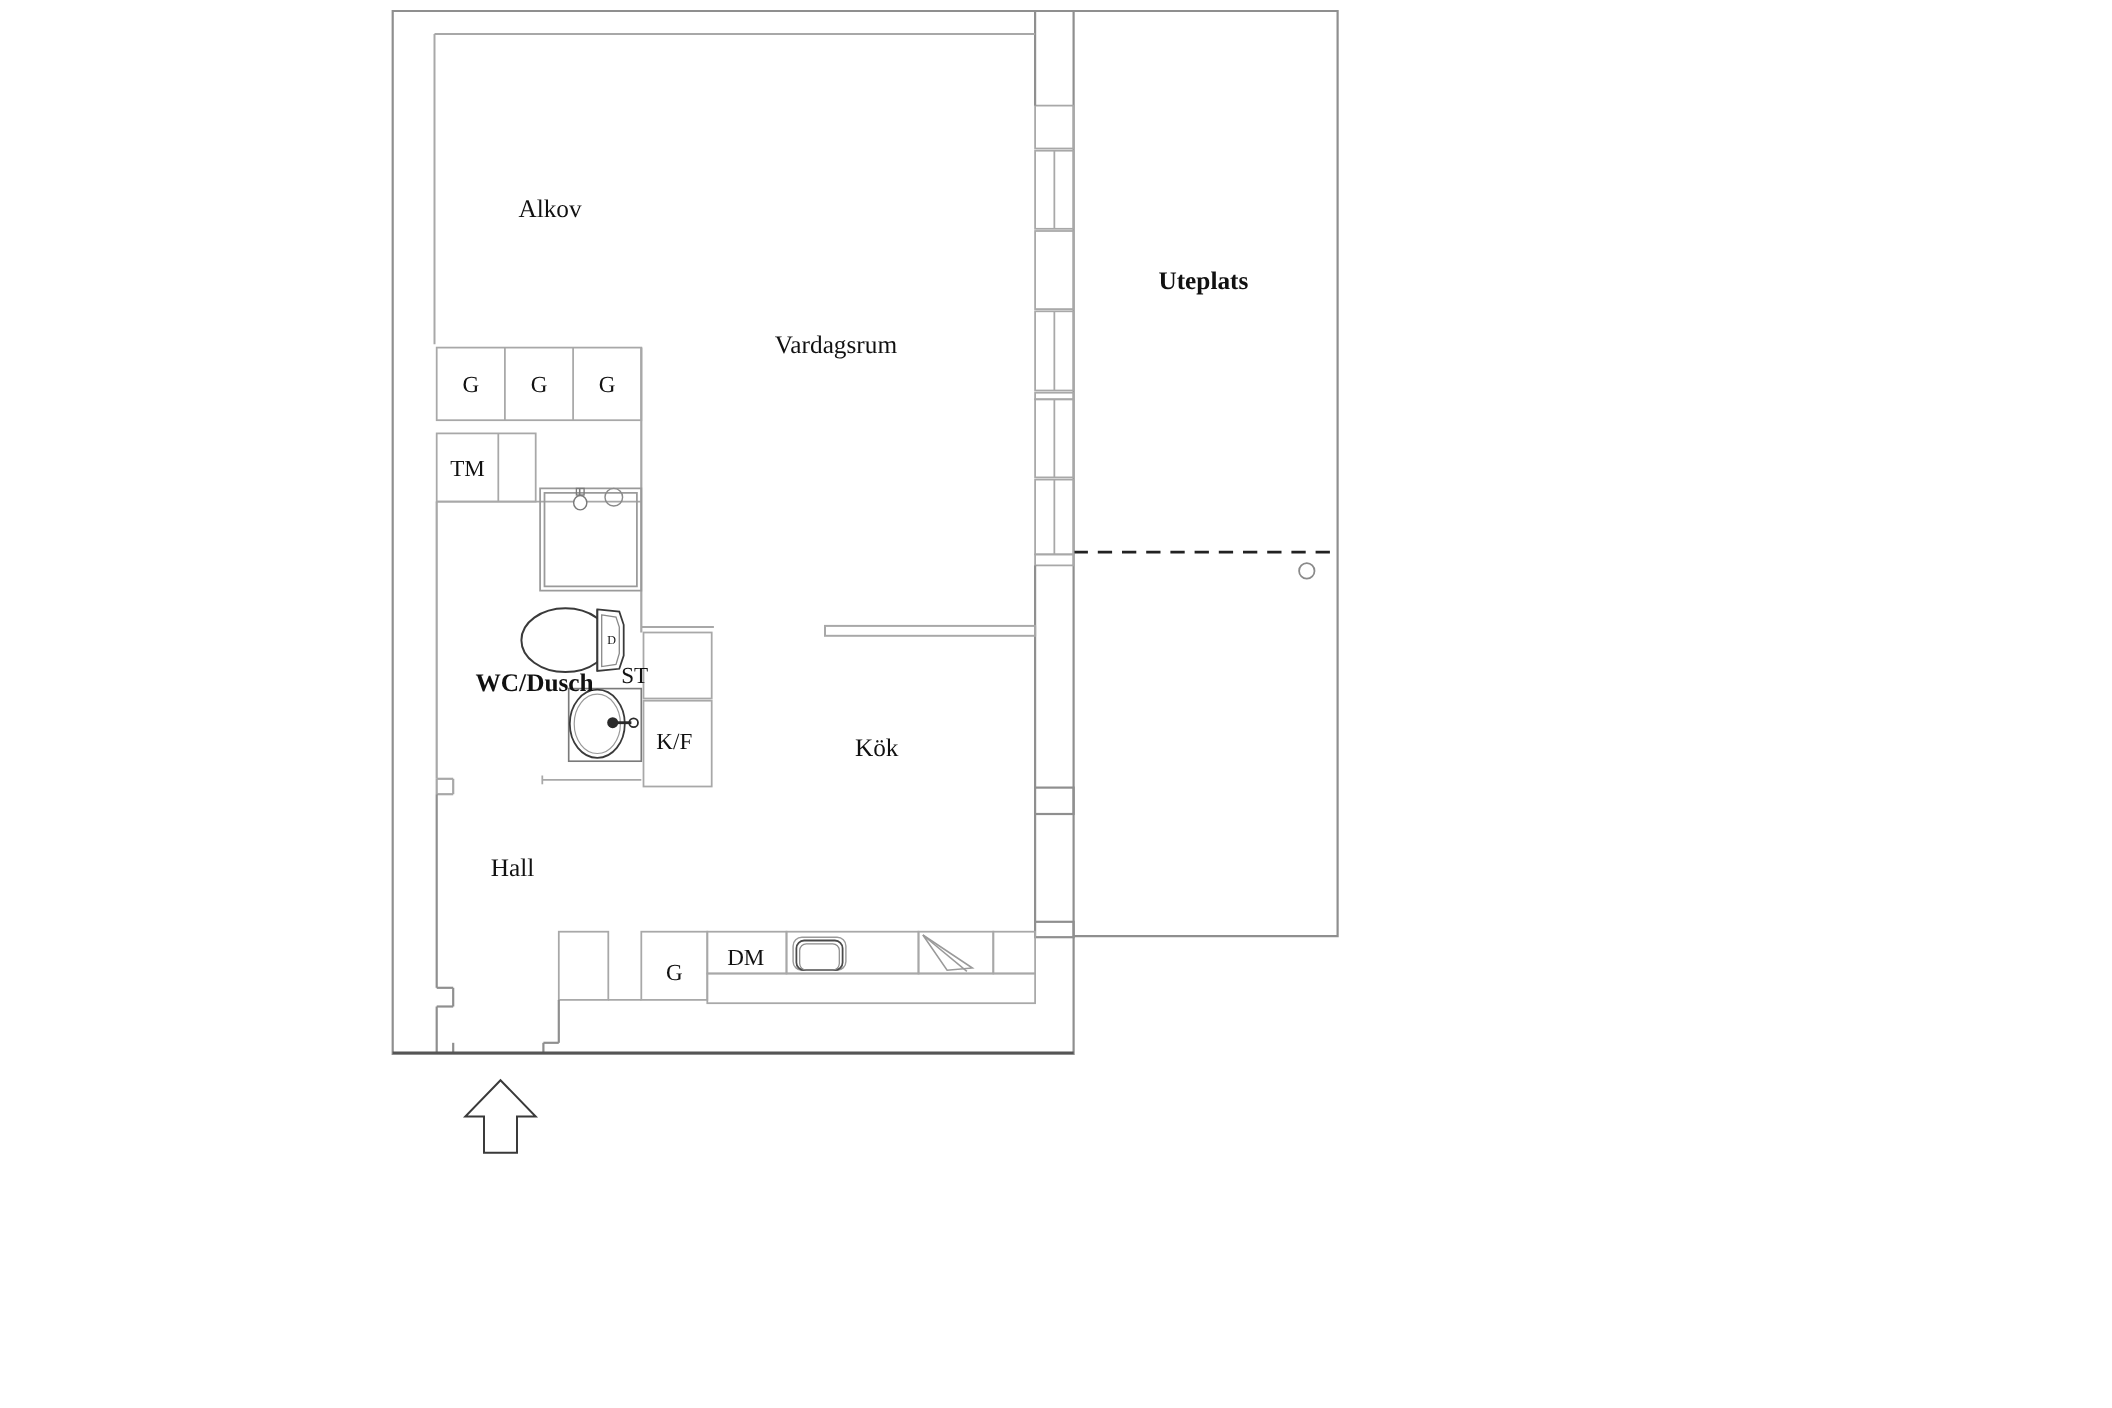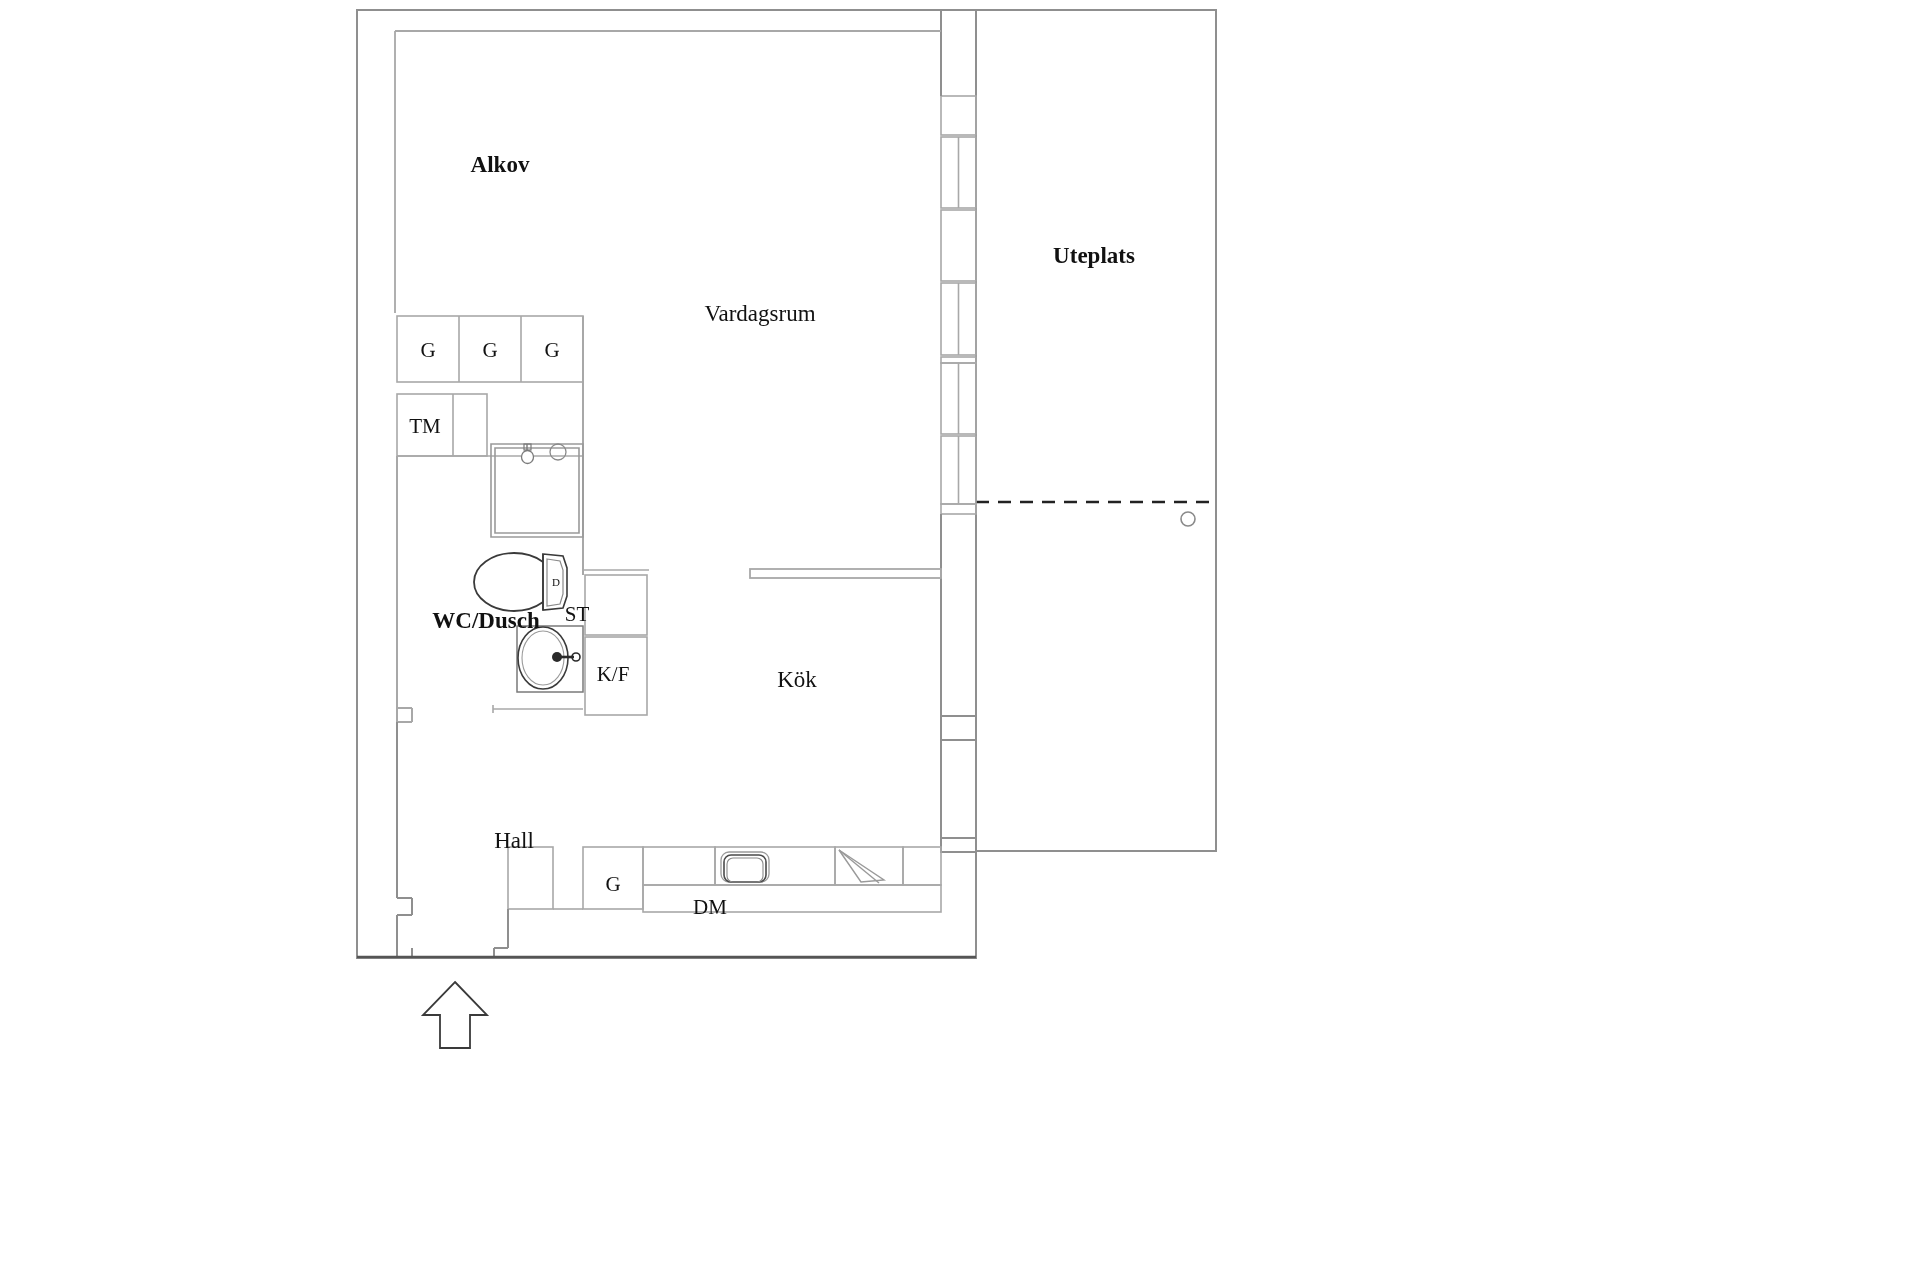--- a/index.html
+++ b/index.html
@@ -216,39 +216,39 @@
     <g>
       <line x1="357" y1="957" x2="976" y2="957" stroke="#555555" stroke-width="2.4"></line>
     </g>
 
     <g>
       <path d="M455,982 L487,1015 L470,1015 L470,1048 L440,1048 L440,1015 L423,1015 Z" fill="#ffffff" stroke="#3a3a3a" stroke-width="1.8" stroke-linejoin="miter"></path>
     </g>
 
   </svg>
 
-  <div class="room-label lbl-room" style="left:500px; top:165px;font-weight:bold;">Alkov</div>
+  <div class="room-label lbl-room" style="left:500px; top:190px;">Alkov</div>
 
   <div class="room-label lbl-room" style="left:760px; top:314px;">Vardagsrum</div>
 
   <div class="room-label lbl-room" style="left:1094px; top:256px;font-weight:bold;">Uteplats</div>
 
   <div class="room-label lbl-room" style="left:486px; top:621px;font-weight:bold;">WC/Dusch</div>
 
   <div class="room-label lbl-room" style="left:797px; top:680px;">Kök</div>
 
-  <div class="room-label lbl-room" style="left:466px; top:841px;margin-left:48px;">Hall</div>
+  <div class="room-label lbl-room" style="left:466px; top:789px;">Hall</div>
 
   <div class="room-label lbl-unit" style="left:428px; top:350px;">G</div>
   <div class="room-label lbl-unit" style="left:490px; top:350px;">G</div>
   <div class="room-label lbl-unit" style="left:552px; top:350px;">G</div>
 
   <div class="room-label lbl-unit" style="left:425px; top:426px;">TM</div>
 
   <div class="room-label lbl-unit" style="left:577px; top:614px;">ST</div>
   <div class="room-label lbl-unit" style="left:613px; top:674px;">K/F</div>
 
   <div class="room-label lbl-unit" style="left:613px; top:884px;">G</div>
-  <div class="room-label lbl-unit" style="left:710px; top:871px;margin-top:36px;">DM</div>
+  <div class="room-label lbl-unit" style="left:678px; top:871px;">DM</div>
 
   <div class="room-label lbl-tiny" style="left:556px; top:582px;">D</div>
 
 </div>
 
 </body></html>

